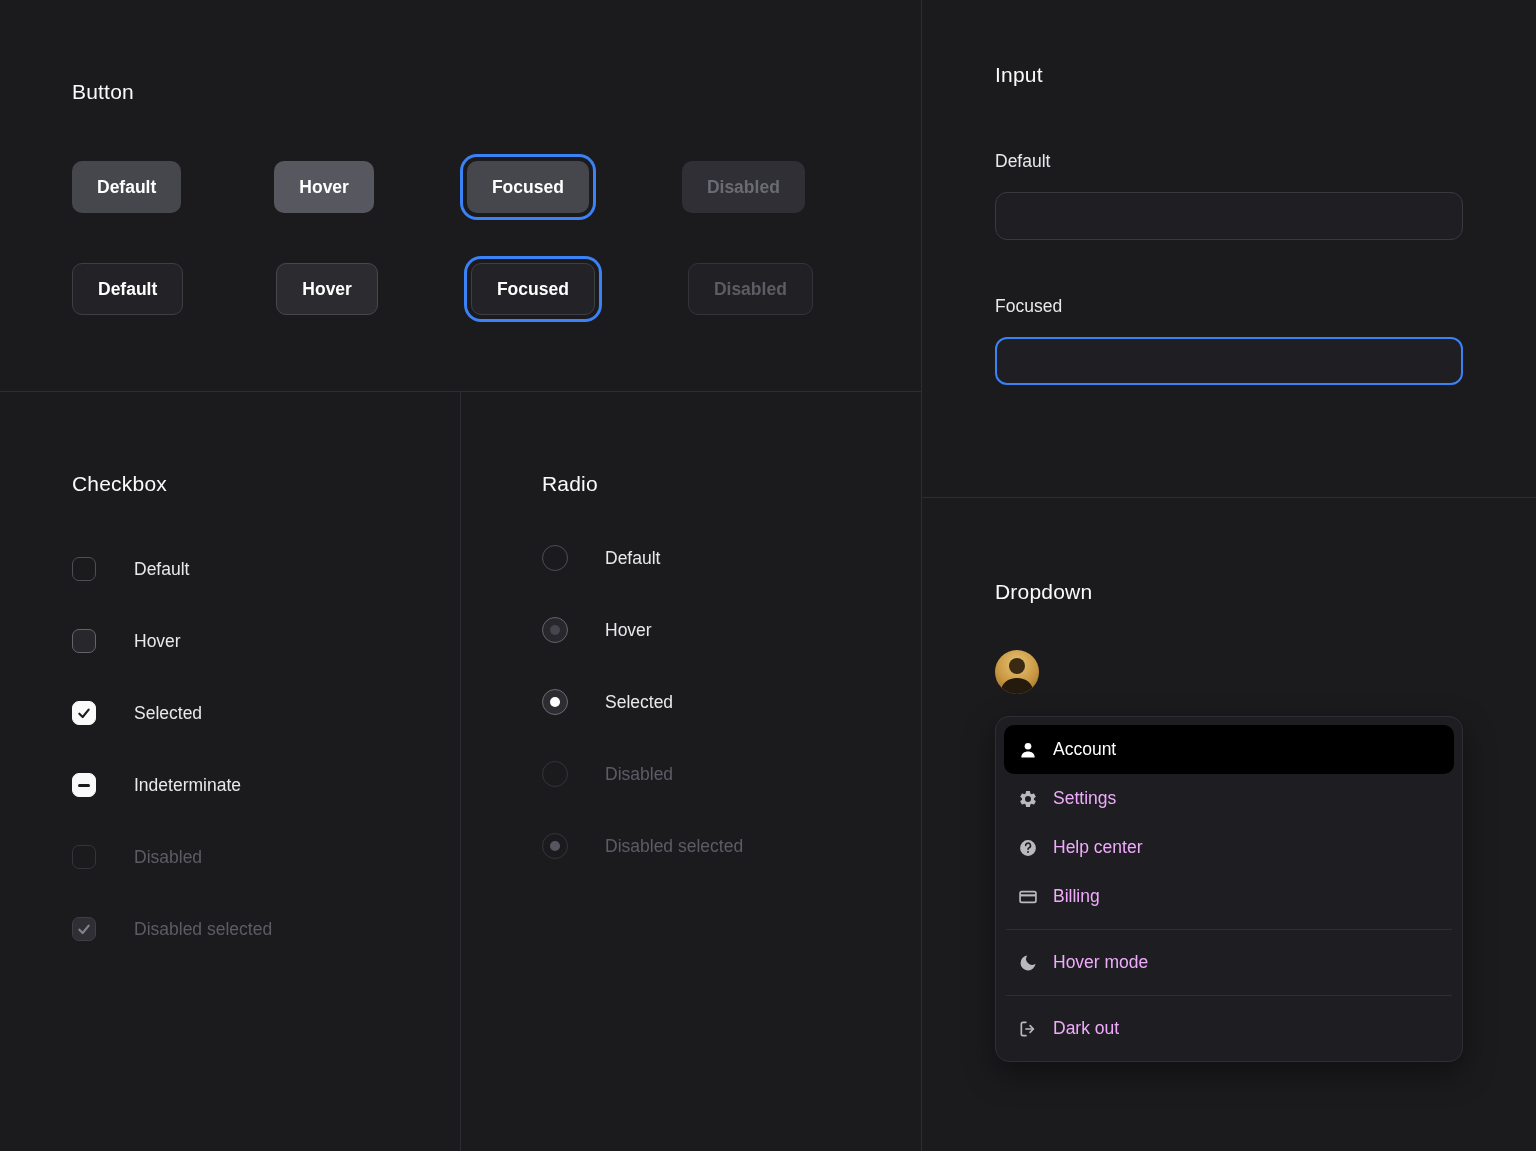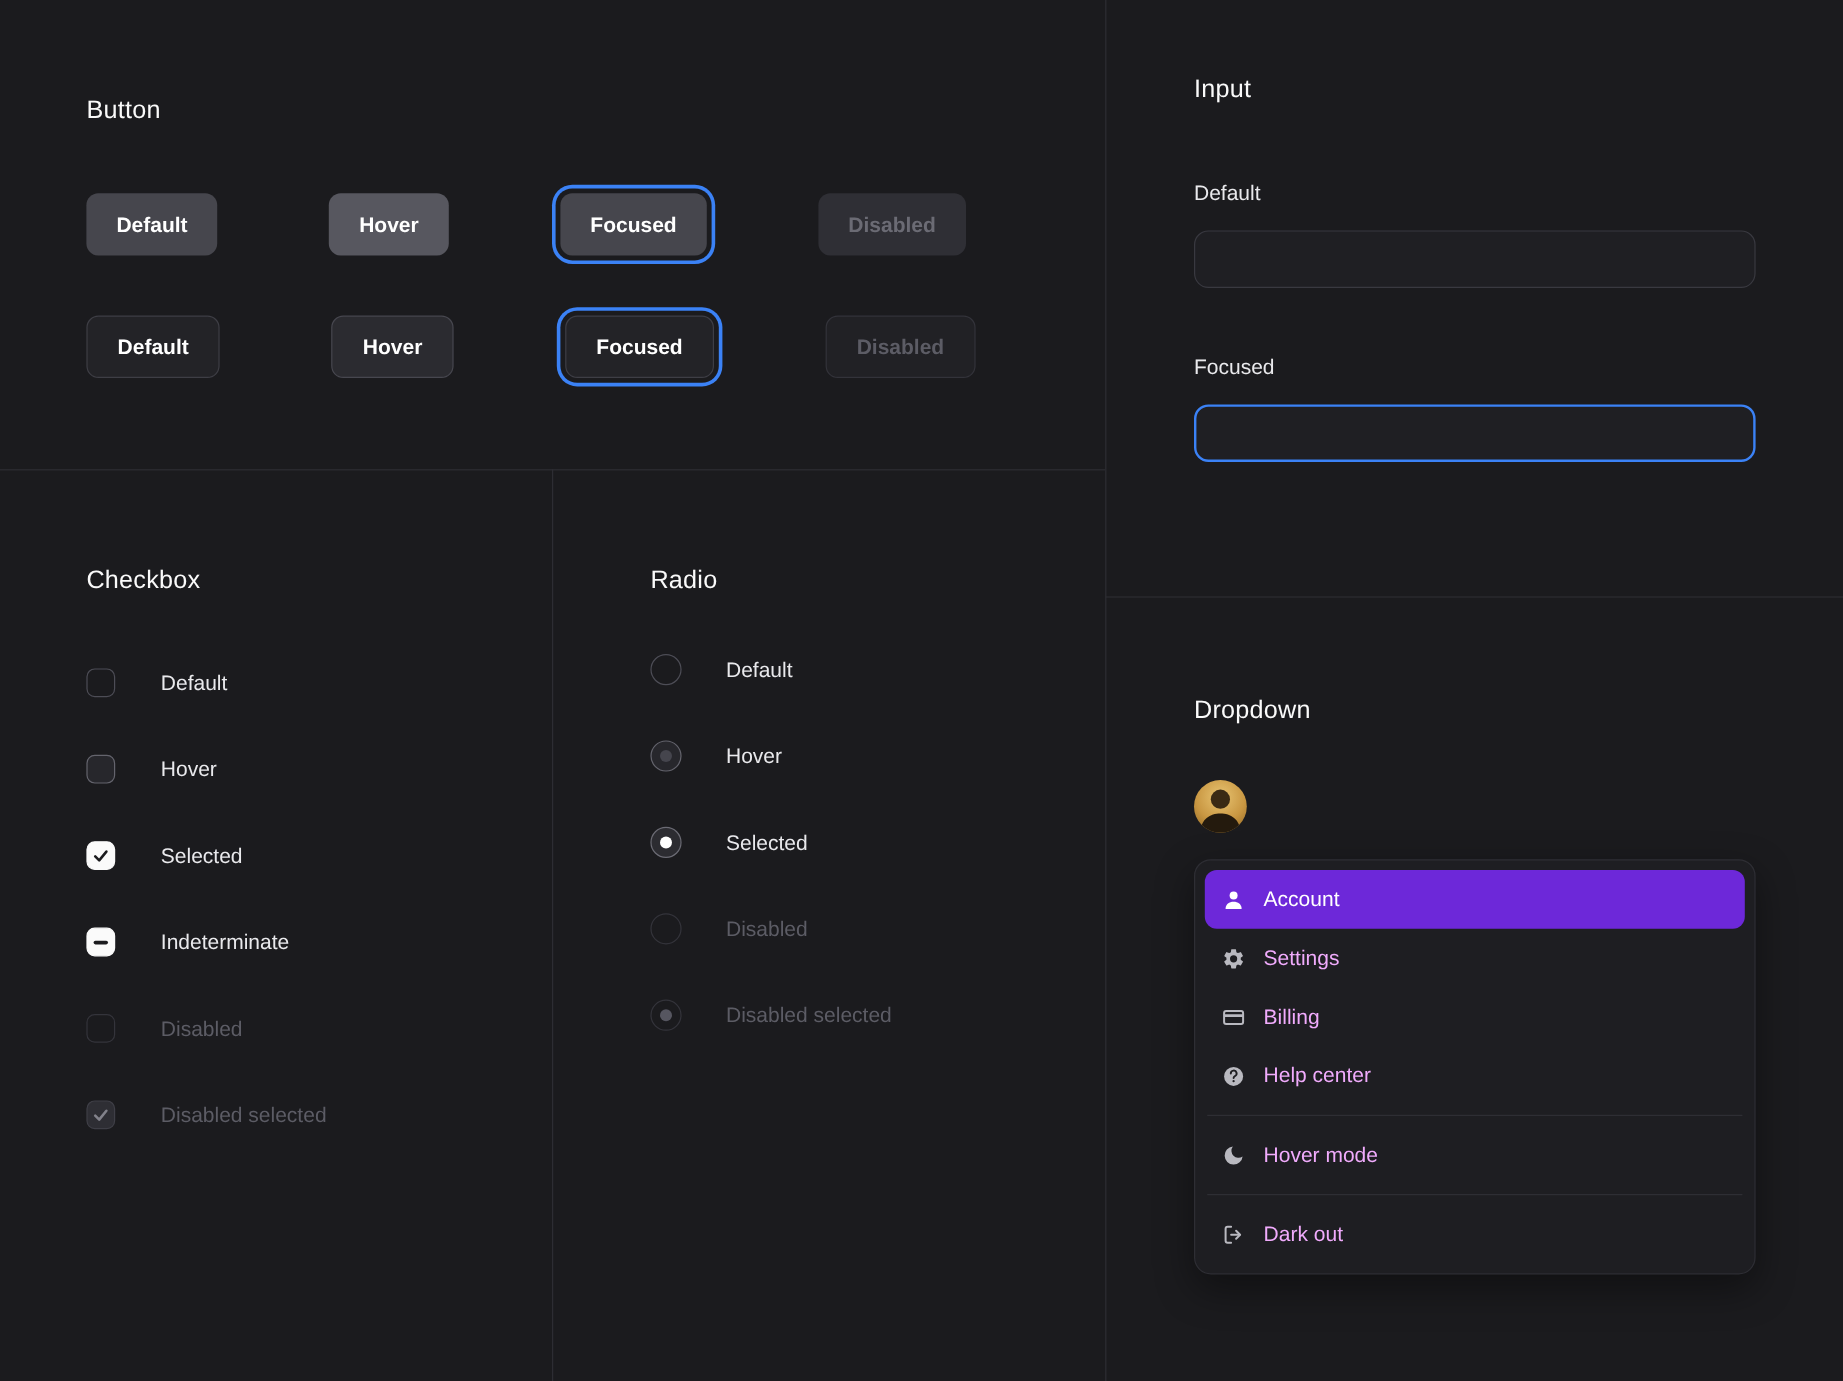--- a/index.html
+++ b/index.html
@@ -108,21 +108,21 @@
     border-radius:14px; padding:8px;
     box-shadow:0 12px 32px rgba(0,0,0,.4);
   }
   .menu-item {
     display:flex; align-items:center; gap:15px;
     height:49px; padding:0 14px; border-radius:10px;
     font-size:17.5px; color:#f0abfc; cursor:pointer;
   }
   .menu-item .mi-icon { width:20px; height:20px; color:#b9b9c0; display:flex; align-items:center; justify-content:center; }
   .menu-item .mi-icon svg { width:20px; height:20px; display:block; }
-  .menu-item.active { background:#6d28d9; color:#ffffff; }
+  .menu-item.active { background:#000000; color:#ffffff; }
   .menu-item.active .mi-icon { color:#ffffff; }
   .menu-divider { height:1px; background:#2e2e34; margin:8px 2px; }
 </style>
 </head>
 <body>
 
 <div class="divider" id="divider-vertical-main"></div>
 <div class="divider" id="divider-horizontal-left"></div>
 <div class="divider" id="divider-vertical-left"></div>
 <div class="divider" id="divider-horizontal-right"></div>
@@ -257,36 +257,36 @@
         <svg viewBox="0 0 24 24" fill="currentColor">
             <path d="M19.14 12.94c.04-.3.06-.61.06-.94 0-.32-.02-.64-.07-.94l2.03-1.58a.49.49 0 0 0 .12-.61l-1.92-3.32a.49.49 0 0 0-.59-.22l-2.39.96c-.5-.38-1.03-.7-1.62-.94l-.36-2.54a.48.48 0 0 0-.48-.41h-3.84a.48.48 0 0 0-.47.41l-.36 2.54c-.59.24-1.13.57-1.62.94l-2.39-.96a.49.49 0 0 0-.59.22L2.74 8.87a.49.49 0 0 0 .12.61l2.03 1.58c-.05.3-.09.63-.09.94s.02.64.07.94l-2.03 1.58a.49.49 0 0 0-.12.61l1.92 3.32c.12.22.37.29.59.22l2.39-.96c.5.38 1.03.7 1.62.94l.36 2.54c.05.24.24.41.48.41h3.84c.24 0 .44-.17.47-.41l.36-2.54c.59-.24 1.13-.56 1.62-.94l2.39.96c.22.08.47 0 .59-.22l1.92-3.32a.49.49 0 0 0-.12-.61l-2.01-1.58zM12 15.6A3.6 3.6 0 1 1 12 8.4a3.6 3.6 0 0 1 0 7.2z"></path>
           </svg>
       </span>
       <span>Settings</span>
     </div>
 
     <div class="menu-item">
       <span class="mi-icon">
         <svg viewBox="0 0 24 24">
-            <rect x="2.5" y="5.5" width="19" height="13" rx="2" fill="none" stroke="currentColor" stroke-width="2"></rect>
-            <line x1="2.5" y1="10" x2="21.5" y2="10" stroke="currentColor" stroke-width="2.6"></line>
-          </svg>
-      </span>
-      <span>Billing</span>
-    </div>
-
-    <div class="menu-item">
-      <span class="mi-icon">
-        <svg viewBox="0 0 24 24">
             <circle cx="12" cy="12" r="9.5" fill="currentColor"></circle>
             <path d="M9.2 9.1a2.9 2.9 0 1 1 4.1 2.6c-.8.4-1.3.9-1.3 1.9" fill="none" stroke="#1e1e22" stroke-width="1.9" stroke-linecap="round"></path>
             <circle cx="12" cy="16.8" r="1.15" fill="#1e1e22"></circle>
           </svg>
       </span>
       <span>Help center</span>
+    </div>
+
+    <div class="menu-item">
+      <span class="mi-icon">
+        <svg viewBox="0 0 24 24">
+            <rect x="2.5" y="5.5" width="19" height="13" rx="2" fill="none" stroke="currentColor" stroke-width="2"></rect>
+            <line x1="2.5" y1="10" x2="21.5" y2="10" stroke="currentColor" stroke-width="2.6"></line>
+          </svg>
+      </span>
+      <span>Billing</span>
     </div>
 
     <div class="menu-divider"></div>
 
     <div class="menu-item">
       <span class="mi-icon">
         <svg viewBox="0 0 24 24" fill="currentColor">
             <path d="M21 12.79A9 9 0 1 1 11.21 3 7 7 0 0 0 21 12.79z"></path>
           </svg>
       </span>

